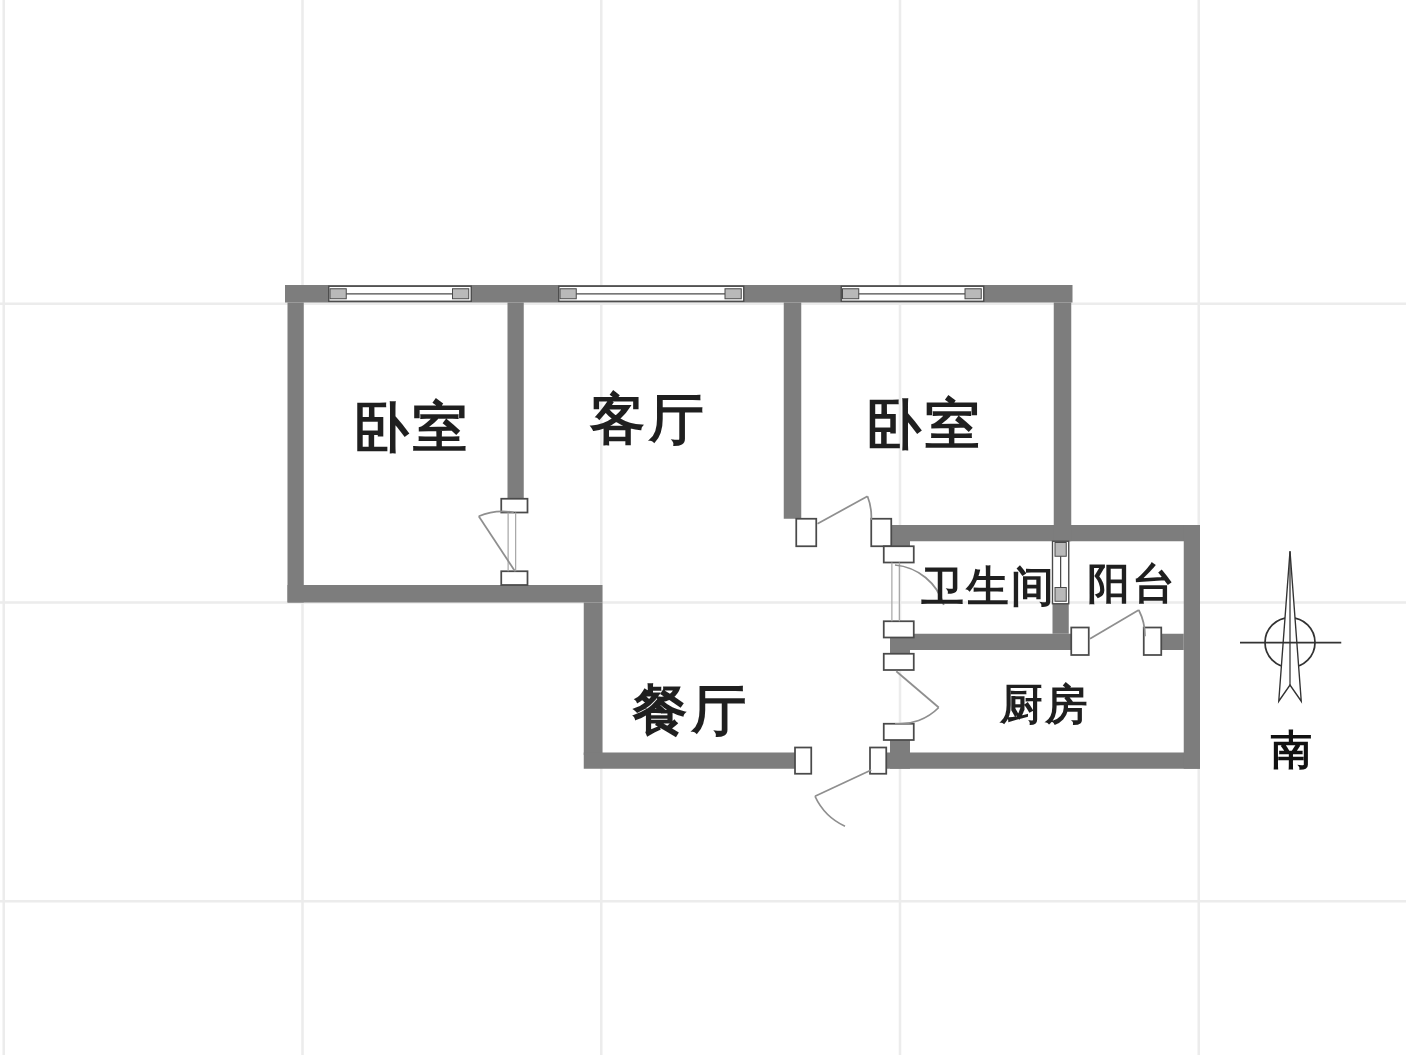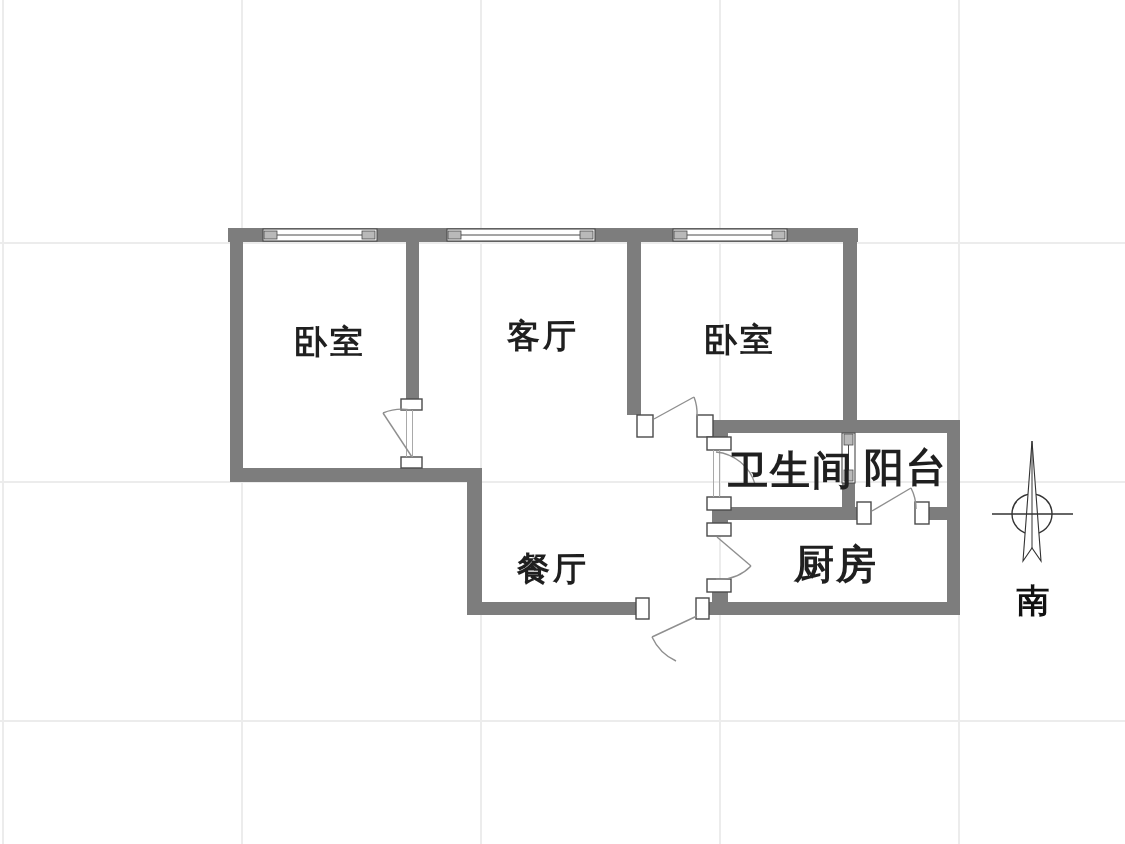--- a/index.html
+++ b/index.html
@@ -27,22 +27,22 @@
   .winline{stroke:#4a4a4a;stroke-width:1;}
   .wincap{fill:var(--window-cap);stroke:#4a4a4a;stroke-width:0.8;}
   .door{stroke:var(--door-line);stroke-width:1.4;fill:none;}
   .doorthin{stroke:#a9a9a9;stroke-width:1;fill:none;}
   .compass-stroke{stroke:#333333;fill:none;stroke-width:1.4;}
   .compass-arrow{stroke:#333333;fill:#ffffff;stroke-width:1.1;}
   .room-label{
     position:absolute;z-index:3;transform:translate(-50%,-50%);
     color:var(--text);font-weight:700;white-space:nowrap;
   }
-  .room-label.big{font-size:33px;letter-spacing:3px;}
-  .room-label.small{font-size:40px;letter-spacing:2px;}
+  .room-label.big{font-size:44px;letter-spacing:3px;}
+  .room-label.small{font-size:34px;letter-spacing:2px;}
   .compass-label{
     position:absolute;z-index:3;transform:translate(-50%,-50%);
     color:#111111;font-weight:700;font-size:33px;
   }
 </style>
 </head>
 <body>
 
 <div>
   <div class="gridline v" style="left:2px"></div>
@@ -151,19 +151,19 @@
 
   <g>
     <circle class="compass-stroke" cx="1032" cy="514" r="20"></circle>
     <path class="compass-arrow" d="M 1032,441 L 1023,561 L 1032,548 L 1041,561 Z"></path>
     <line class="compass-stroke" x1="992" y1="514" x2="1073" y2="514"></line>
     <line class="compass-stroke" x1="1032" y1="441" x2="1032" y2="548" style="stroke-width:1"></line>
   </g>
 </svg>
 
 <div class="room-label big" style="left:330px;top:342px;">卧室</div>
-<div class="room-label big" style="left:519px;top:336px;margin-left:24px;">客厅</div>
+<div class="room-label big" style="left:519px;top:336px;">客厅</div>
 <div class="room-label big" style="left:740px;top:340px;">卧室</div>
 <div class="room-label small" style="left:791px;top:470px;">卫生间</div>
 <div class="room-label small" style="left:906px;top:467px;text-align:center;">阳台</div>
 <div class="room-label big" style="left:553px;top:569px;">餐厅</div>
 <div class="room-label small" style="left:836px;top:564px;">厨房</div>
 <div class="compass-label" style="left:1033px;top:601px;">南</div>
 
 </body></html>

